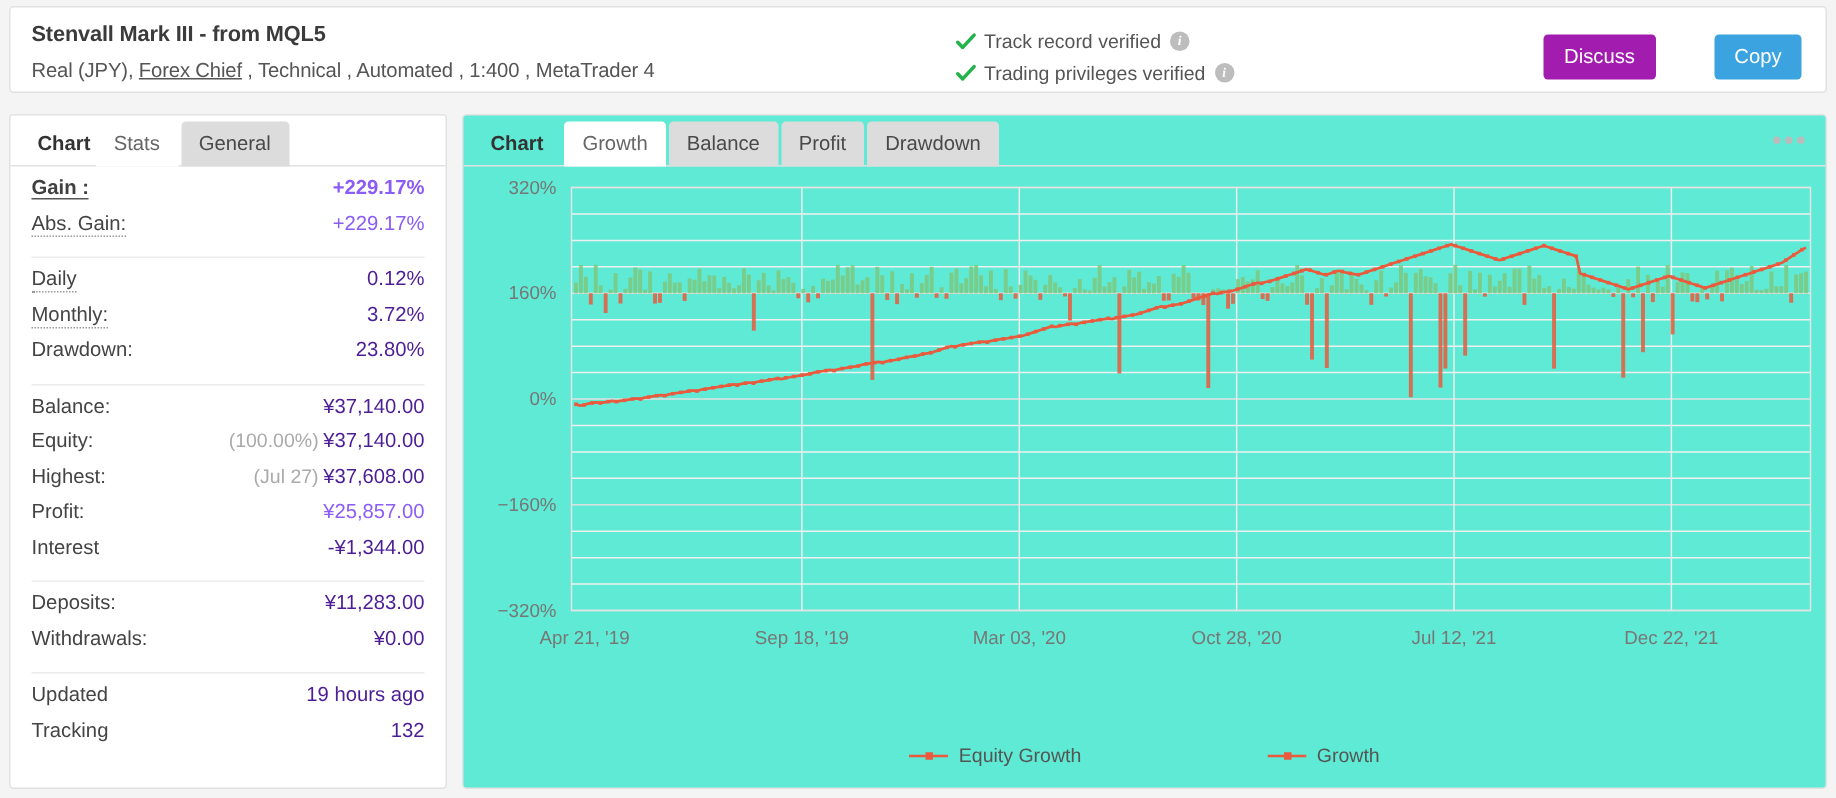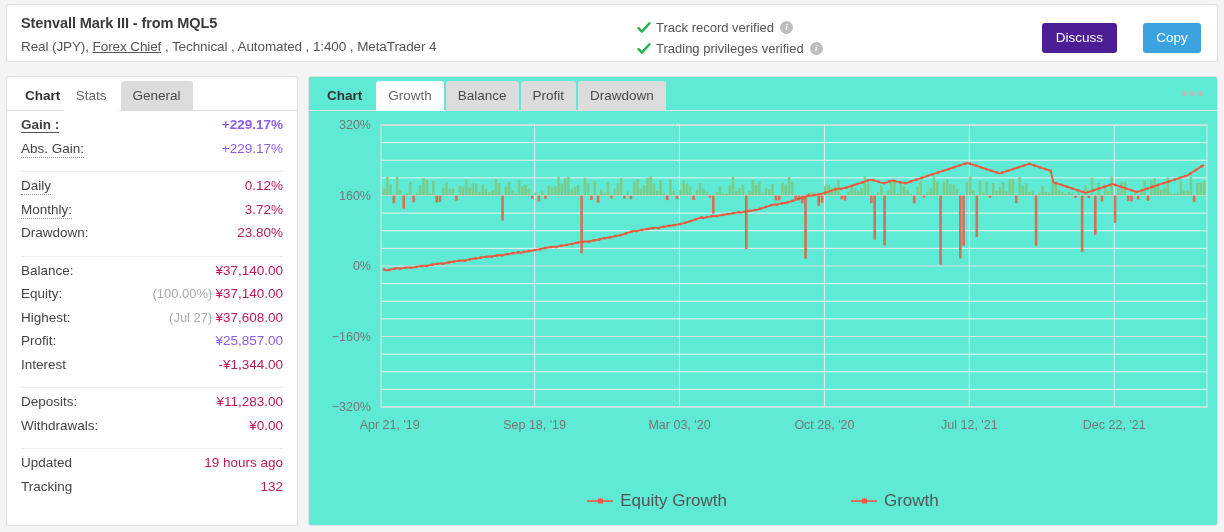--- a/index.html
+++ b/index.html
@@ -45,21 +45,21 @@
     font-size: 9px; line-height: 13px; text-align: center;
     font-style: italic; font-weight: bold; font-family: "Liberation Serif", serif;
     flex: none;
   }
   .btn {
     position: absolute; top: 18px; height: 30px;
     border: none; border-radius: 3px; color: #fff;
     font-size: 13.5px; font-family: "Liberation Sans", sans-serif;
     cursor: pointer; padding: 0 14px; line-height: 30px;
   }
-  .btn-discuss { right: 100px; background: #4c1d95; }
+  .btn-discuss { right: 113px; background: #a21caf; }
   .btn-copy { right: 16px; background: #3ba3e0; width: 58px; padding: 0; }
 
   
   .left-panel {
     position: absolute; left: 6px; top: 76px; width: 292px; height: 450px;
     background: #fff; border: 1px solid #e2e2e2; border-radius: 3px;
   }
   .tabs { position: relative; height: 34px; border-bottom: 1px solid #e2e2e2; }
   .tab {
     position: absolute; top: 4px; height: 30px; line-height: 30px;
@@ -73,21 +73,21 @@
   .stats { padding: 0 14px; }
   .srow {
     display: flex; align-items: baseline; justify-content: space-between;
     height: 23.5px; font-size: 13.5px; color: #444;
   }
   .srow .lbl { color: #444; white-space: nowrap; }
   .srow .lbl.dotted {
     border-bottom: 1px dotted #999; line-height: 16px;
   }
   .srow .lbl.bold { font-weight: bold; color: #404040; border-bottom: 1px solid #555; }
-  .srow .val { color: #be185d; white-space: nowrap; }
+  .srow .val { color: #4c1d95; white-space: nowrap; }
   .srow .val.green { color: #8b5cf6; }
   .srow .val.green.bold { font-weight: bold; }
   .srow .paren { color: #aaa; margin-right: 3px; font-size: 13px; }
   .divider { border-top: 1px solid #ececec; margin: 7px 0 6px 0; }
   .sec-pad { padding-top: 6px; }
 
   
   .right-panel {
     position: absolute; left: 308px; top: 76px; width: 910px; height: 450px;
     background: #5eead4; border: 1px solid #e2e2e2; border-radius: 3px;
@@ -98,21 +98,21 @@
   }
   .dots i {
     display: block; width: 5px; height: 5px; border-radius: 50%;
     background: #bbb;
   }
   .chart-wrap { position: absolute; left: 0; top: 34px; width: 908px; height: 414px; }
   .chart-svg { display: block; }
   .legend {
     position: absolute; left: 0; right: 0; bottom: 14px;
     display: flex; justify-content: center; gap: 124px;
-    font-size: 17px; color: #555;
+    font-size: 13px; color: #555;
   }
   .leg-item { display: flex; align-items: center; gap: 7px; }
   .leg-mark { display: block; }
 </style>
 </head>
 <body>
 
 <div class="page">
 
   <div class="header">

